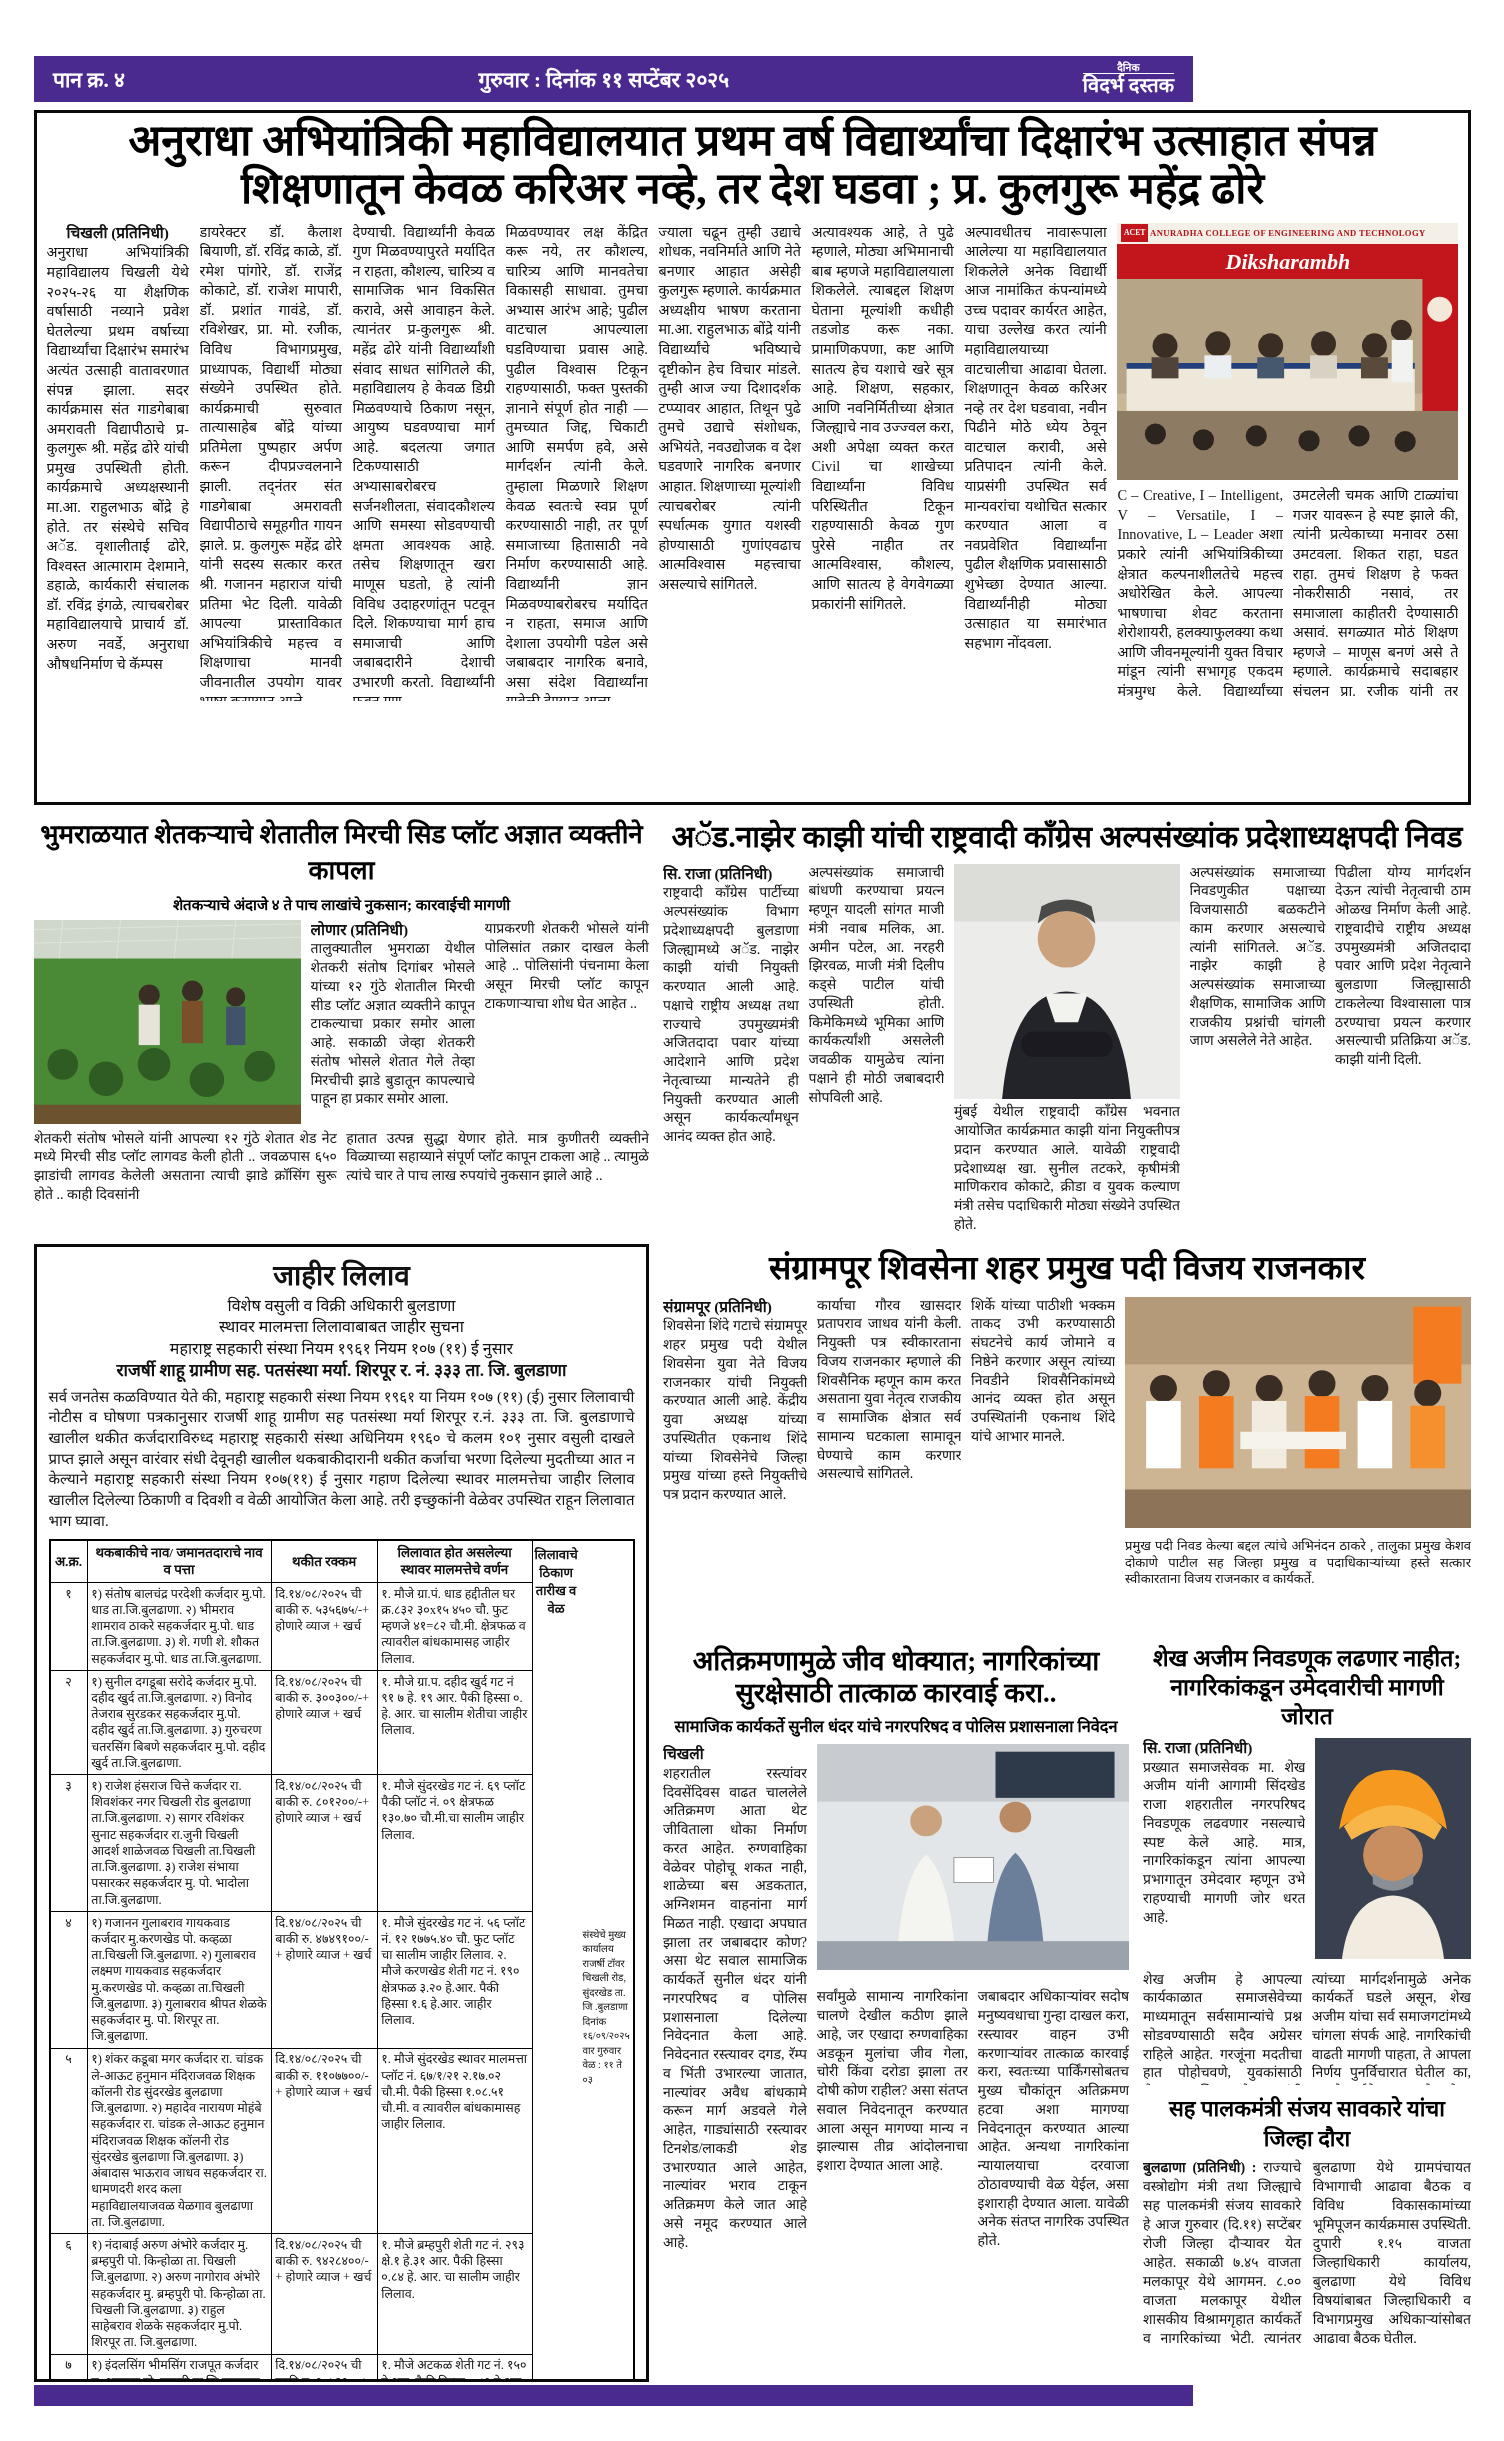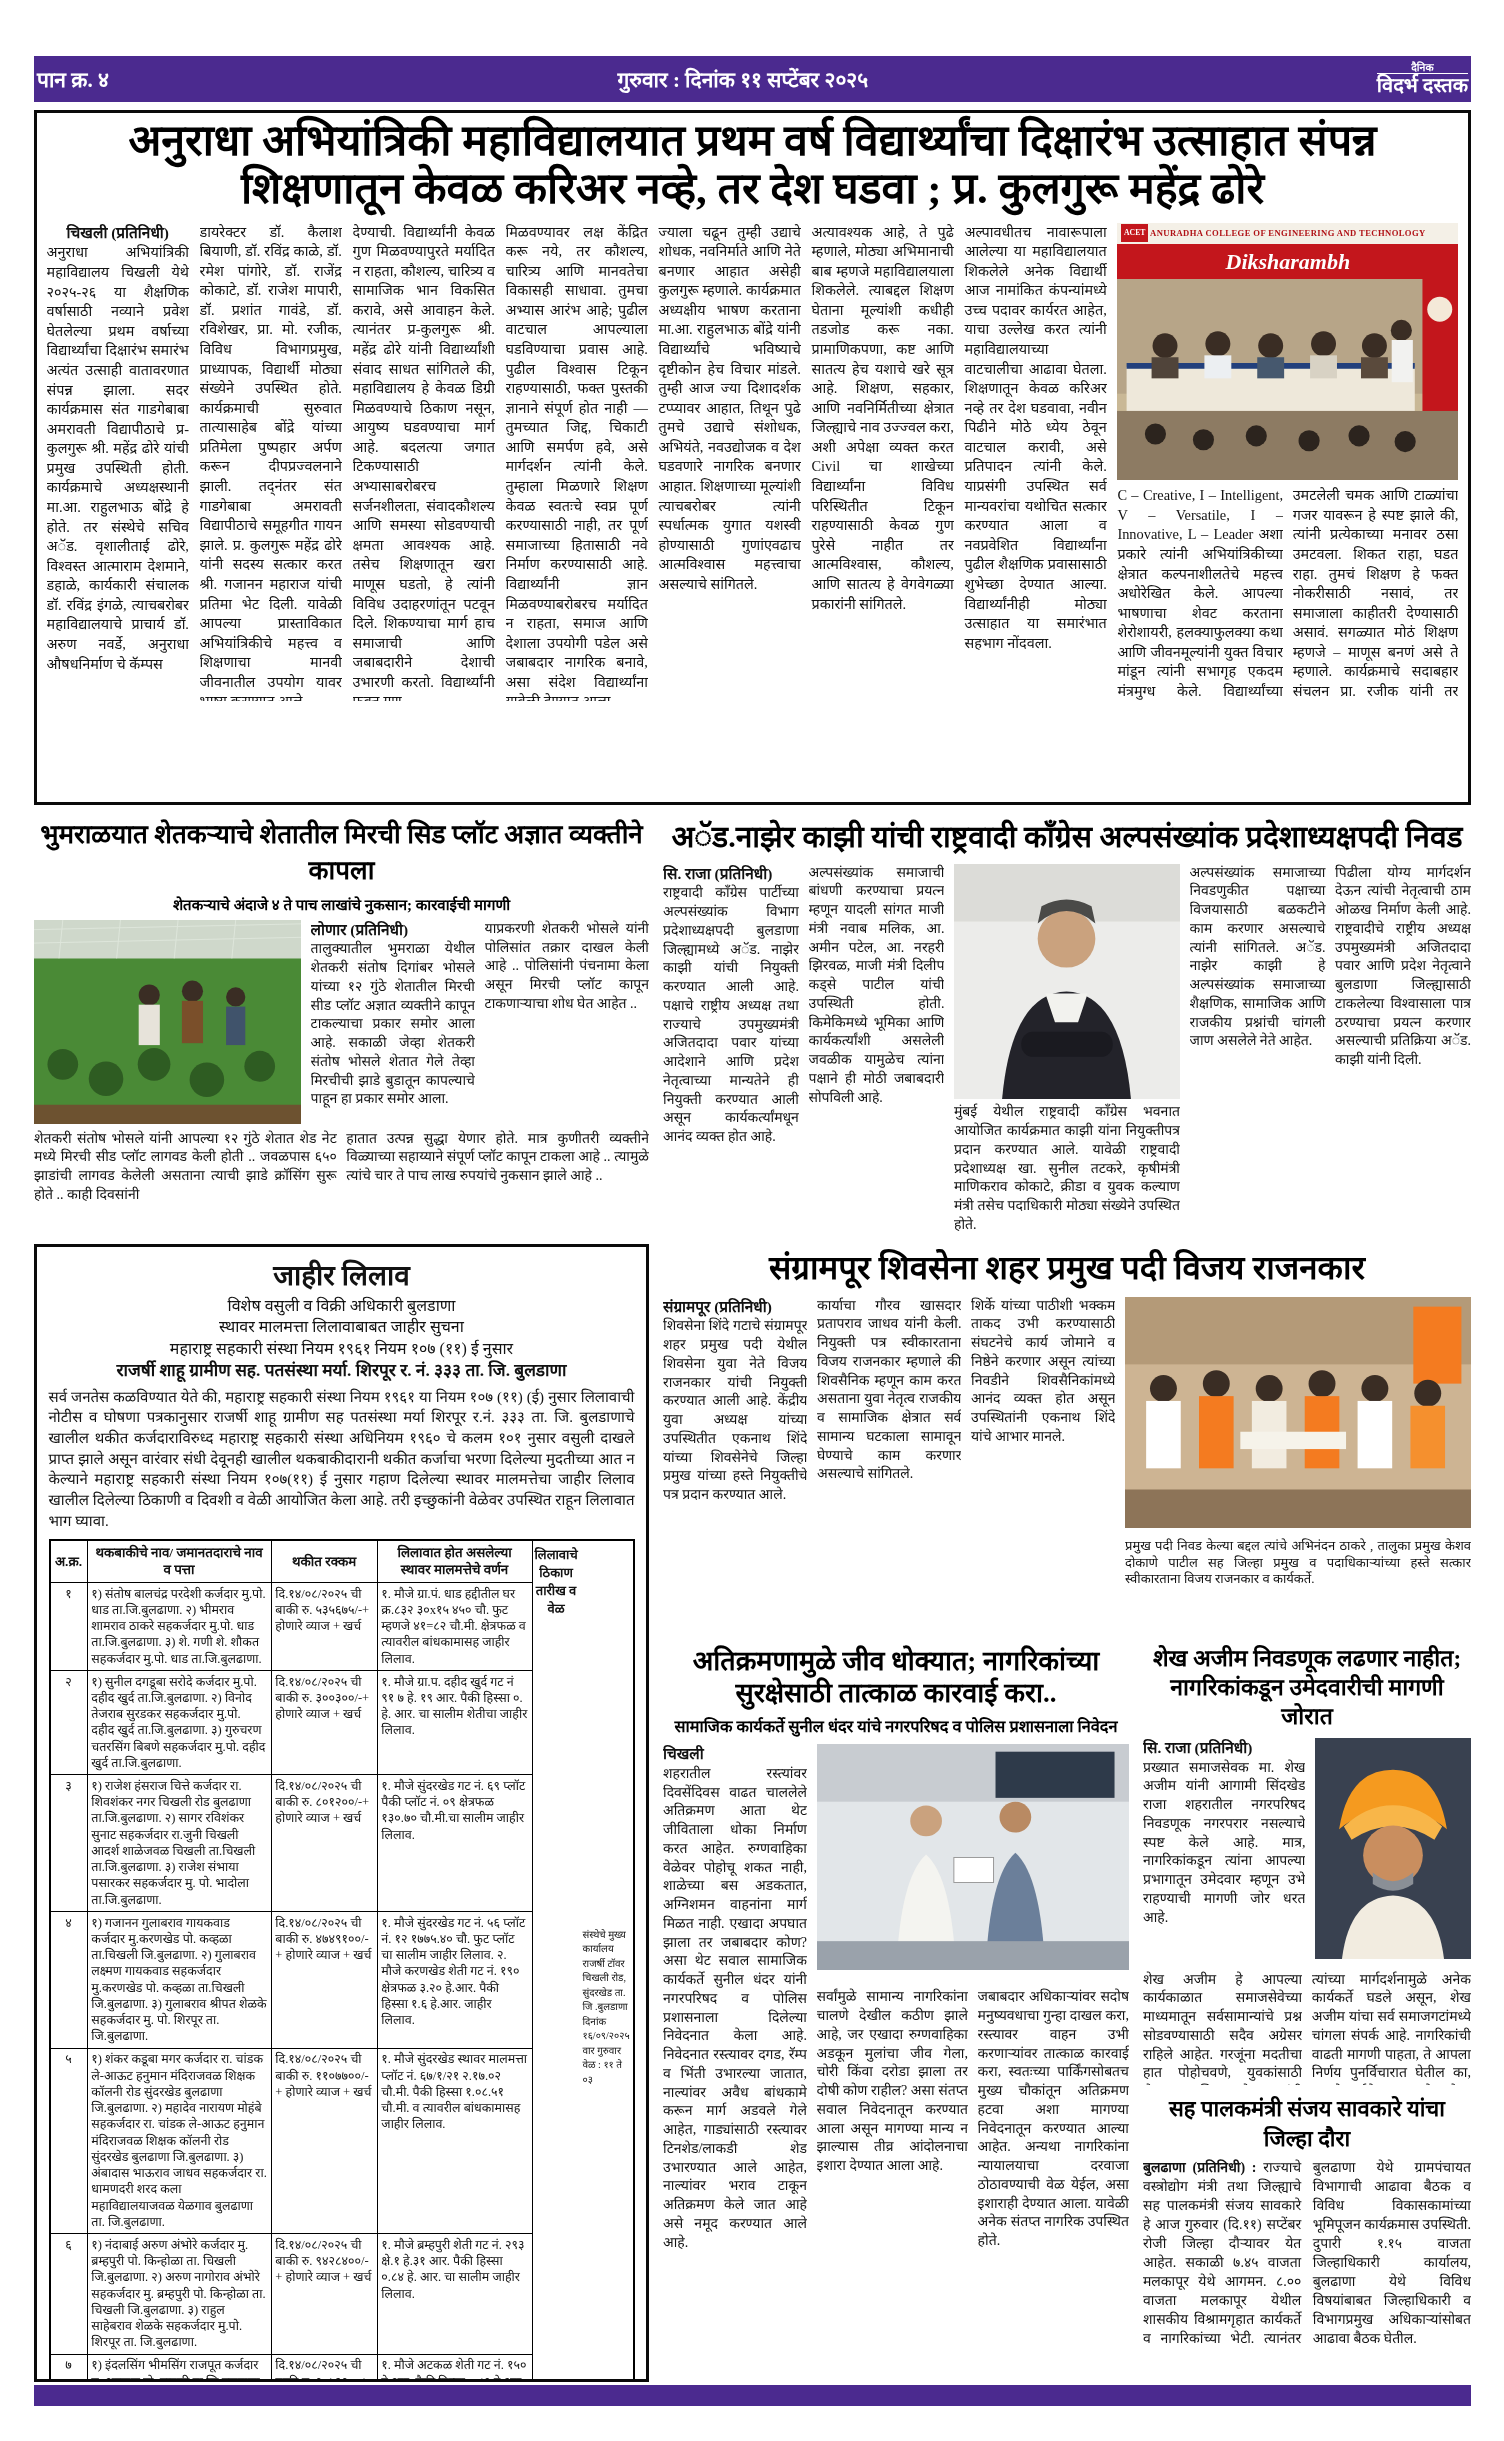--- a/index.html
+++ b/index.html
@@ -1,20 +1,20 @@
 <!DOCTYPE html>
 <html><head>
 <meta charset="utf-8">
 <style>
   html,body{margin:0;padding:0;background:#ffffff;}
   body{font-family:"Liberation Serif","DejaVu Serif",serif;color:#121212;}
   .page{position:relative;width:1504px;height:2441px;background:#fff;overflow:hidden;}
-  .bar{position:absolute;left:34px;width:1437px;background:#4b2a8f;color:#fff;
+  .bar{position:absolute;left:34px;width:1159px;background:#4b2a8f;color:#fff;
        display:flex;align-items:center;justify-content:space-between;
-       padding:0 3px;box-sizing:border-box;gap:45px;}
+       padding:0 19px;box-sizing:border-box;gap:45px;}
   .bar-top{top:56px;height:46px;}
   .bar-bottom{top:2385px;height:21px;}
   .pgnum,.dateline{font-size:21px;font-weight:bold;}
   .mast{text-align:center;line-height:1.05;}
   .mast .t1{font-size:10.6px;font-weight:bold;}
   .mast .t2{font-size:20px;font-weight:bold;border-top:1px solid #fff;padding-top:1px;}
   .box{position:absolute;box-sizing:border-box;}
   
   .lead{left:34px;top:110px;width:1437px;height:695px;border:3.8px solid #0a0a0a;padding:3.8px 9.6px;overflow:hidden;}
   .hl{margin:0;text-align:center;font-weight:bold;color:#000;}
@@ -375,21 +375,21 @@
       </div>
     </div>
   </div>
 
   <div class="box sheikh">
     <h2 class="sechl h1">शेख अजीम निवडणूक लढणार नाहीत;</h2>
     <h2 class="sechl h1">नागरिकांकडून उमेदवारीची मागणी जोरात</h2>
     <div class="artbody row1">
       <div class="col smallcol">
         <div class="byline" style="text-align:left">सि. राजा (प्रतिनिधी)</div>
-        <span>प्रख्यात समाजसेवक मा. शेख अजीम यांनी आगामी सिंदखेड राजा शहरातील नगरपरिषद निवडणूक नगरपरार नसल्याचे स्पष्ट केले आहे. मात्र, नागरिकांकडून त्यांना आपल्या प्रभागातून उमेदवार म्हणून उभे राहण्याची मागणी जोर धरत आहे.</span>
+        <span>प्रख्यात समाजसेवक मा. शेख अजीम यांनी आगामी सिंदखेड राजा शहरातील नगरपरिषद निवडणूक लढवणार नसल्याचे स्पष्ट केले आहे. मात्र, नागरिकांकडून त्यांना आपल्या प्रभागातून उमेदवार म्हणून उभे राहण्याची मागणी जोर धरत आहे.</span>
       </div>
       <div class="ph" style="width:156px;height:221px;background:#3a3f4a">
         <svg viewBox="0 0 162 230" preserveAspectRatio="none">
           <rect width="162" height="230" fill="#394150"></rect>
           <path d="M25 95 q10 -62 56 -62 q46 0 56 62 q-20 -18 -56 -18 q-36 0 -56 18 z" fill="#f59a1f"></path>
           <path d="M30 92 q24 -22 51 -22 q27 0 51 22 l-8 14 q-20 -14 -43 -14 q-23 0 -43 14 z" fill="#f8b649"></path>
           <circle cx="81" cy="122" r="31" fill="#c98e5f"></circle>
           <path d="M60 140 q21 18 42 0 l0 12 q-21 14 -42 0 z" fill="#8a8f96"></path>
           <path d="M28 230 q8 -64 53 -66 q45 2 53 66 z" fill="#f2ece0"></path>
         </svg>

